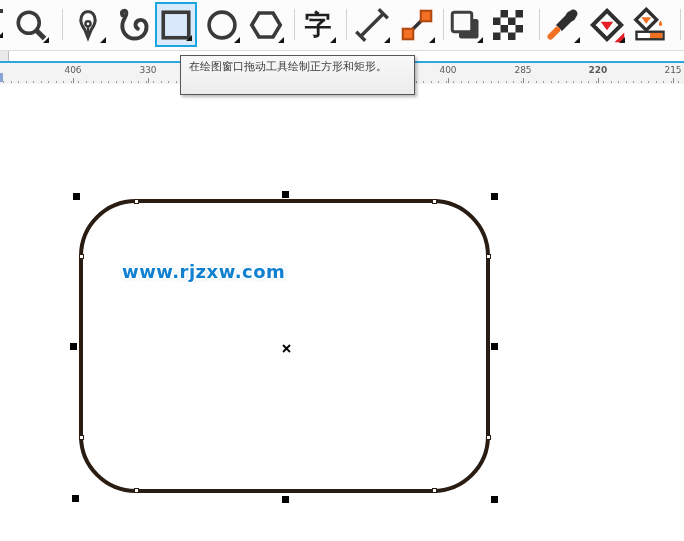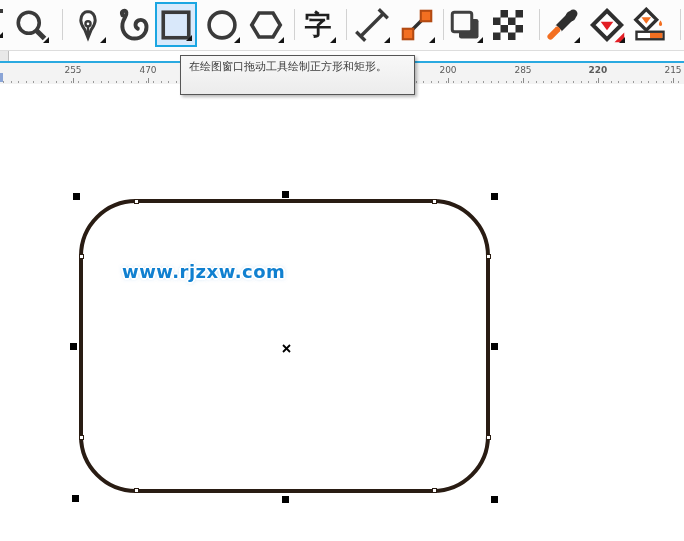--- a/index.html
+++ b/index.html
@@ -343,23 +343,23 @@
     <div class="tick-minor" style="left: 678px;"></div>
     <div class="tick-major" style="left: 73px;"></div>
     <div class="tick-major" style="left: 148px;"></div>
     <div class="tick-major" style="left: 223px;"></div>
     <div class="tick-major" style="left: 298px;"></div>
     <div class="tick-major" style="left: 373px;"></div>
     <div class="tick-major" style="left: 448px;"></div>
     <div class="tick-major" style="left: 523px;"></div>
     <div class="tick-major" style="left: 598px;"></div>
     <div class="tick-major" style="left: 673px;"></div>
-    <div class="ruler-label" style="left: 73px;">255</div>
-    <div class="ruler-label" style="left: 148px;">470</div>
-    <div class="ruler-label" style="left: 448px;">200</div>
+    <div class="ruler-label" style="left: 73px;">406</div>
+    <div class="ruler-label" style="left: 148px;">330</div>
+    <div class="ruler-label" style="left: 448px;">400</div>
     <div class="ruler-label" style="left: 523px;">285</div>
     <div class="ruler-label" style="left: 598px; font-weight: bold;">220</div>
     <div class="ruler-label" style="left: 673px;">215</div>
   </div>
 
 <div class="tooltip">
   <div class="tooltip-body">在绘图窗口拖动工具绘制正方形和矩形。</div>
 </div>
 
 <div class="drawing-area">

